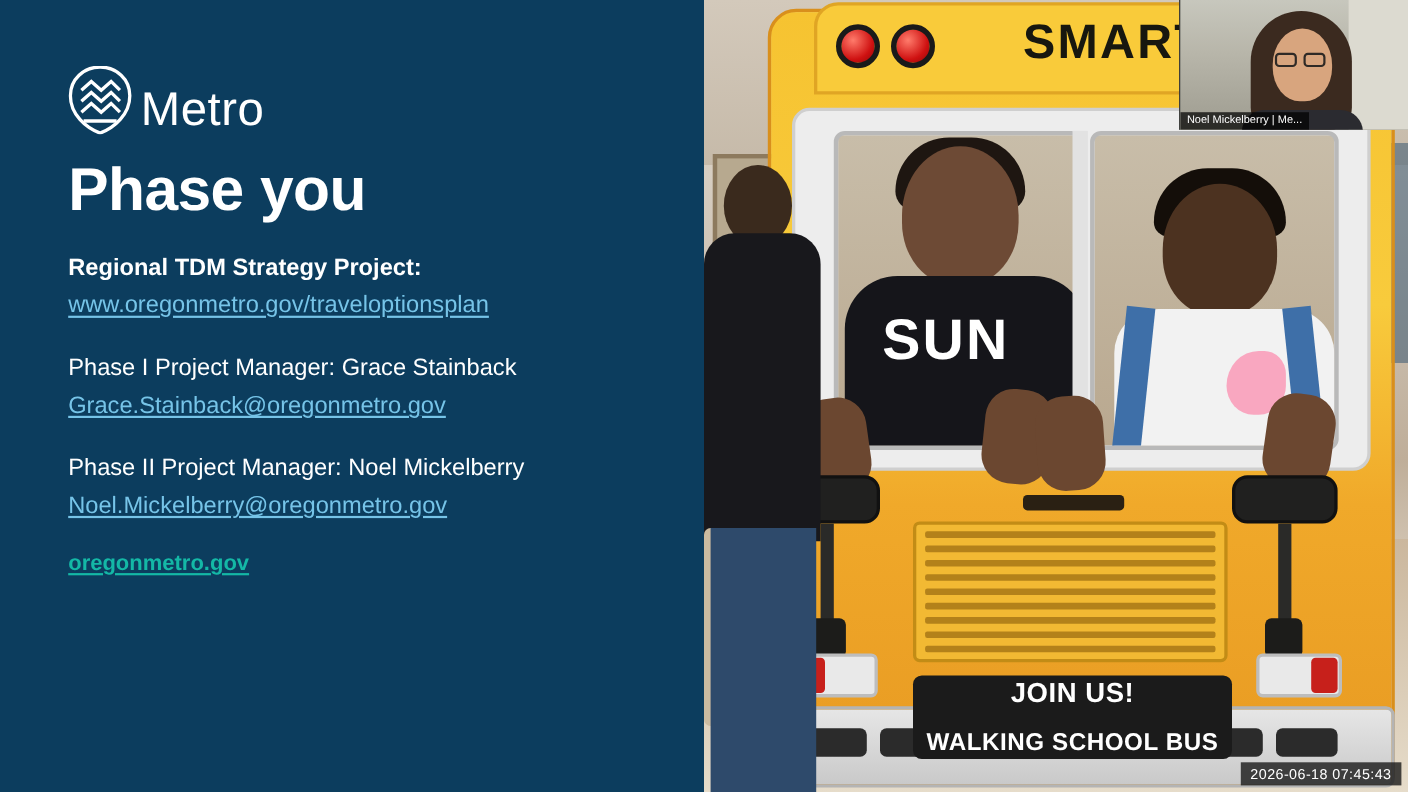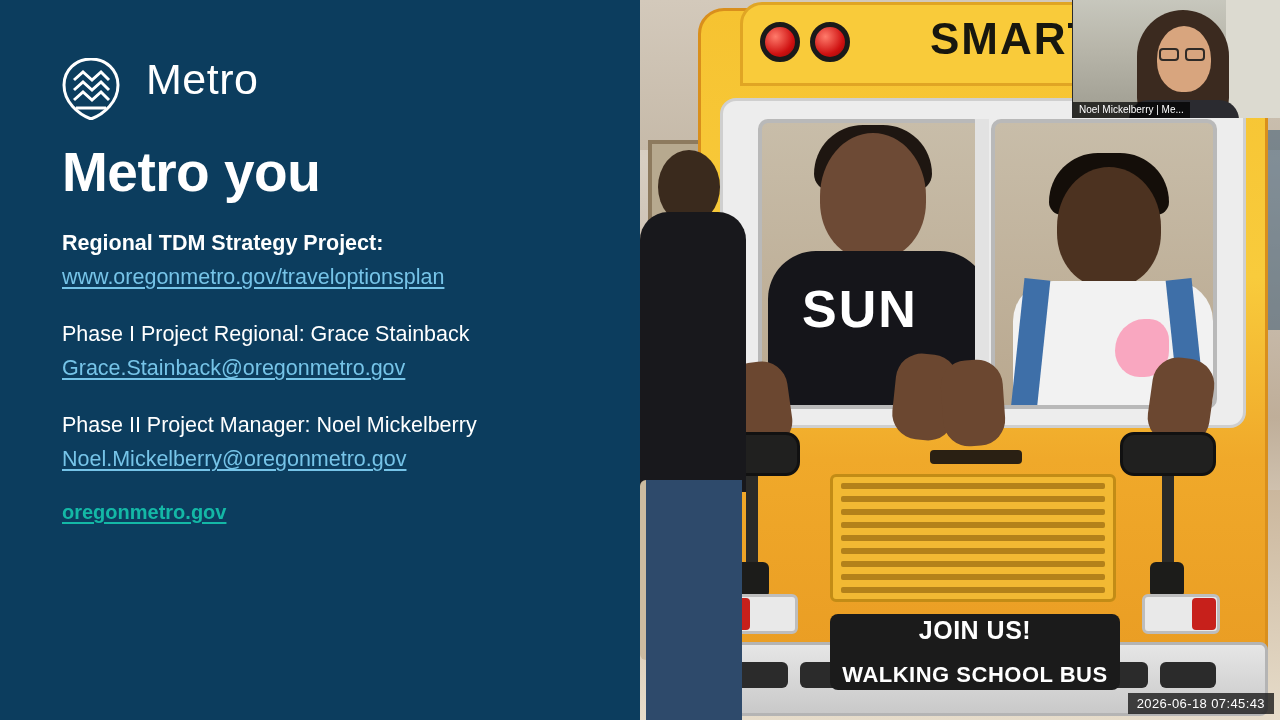--- a/index.html
+++ b/index.html
@@ -22,22 +22,22 @@
     background: #0b3c5d;
     background: #0c3d5e;
   }
   #slide-content {
     position: absolute;
     left: 62px; top: 58px;
     width: 540px;
   }
   
   #logo-row {
-    display: flex; align-items: flex-start;
-    gap: 26px;
+    display: flex; align-items: flex-end;
+    gap: 8px;
     height: 64px;
     margin-bottom: 22px;
   }
   #metro-mark { width: 58px; height: 62px; display: block; }
   #metro-word {
     color: #ffffff;
     font-size: 43px;
     font-weight: 400;
     letter-spacing: 0.5px;
     line-height: 1;
@@ -280,29 +280,29 @@
         <svg id="metro-mark" viewBox="0 0 58 62">
           <path d="M29 1 C44 1 56 12 56 27 C56 44 42 56 29 61 C16 56 2 44 2 27 C2 12 14 1 29 1 Z" fill="none" stroke="#ffffff" stroke-width="3"></path>
           <path d="M12 22 L21 14 L30 22 L39 14 L47 22" fill="none" stroke="#ffffff" stroke-width="3"></path>
           <path d="M12 32 L21 24 L30 32 L39 24 L47 32" fill="none" stroke="#ffffff" stroke-width="3"></path>
           <path d="M12 42 L21 34 L30 42 L39 34 L47 42" fill="none" stroke="#ffffff" stroke-width="3"></path>
           <path d="M14 50 L44 50" fill="none" stroke="#ffffff" stroke-width="3"></path>
         </svg>
         <div id="metro-word">Metro</div>
       </div>
 
-      <div id="thankyou">Metro you</div>
+      <div id="thankyou">Phase you</div>
 
       <div class="body-line bold">Regional TDM Strategy Project:</div>
       <div class="gap-sm"></div>
       <a class="link" href="#">www.oregonmetro.gov/traveloptionsplan</a>
 
       <div class="gap"></div>
 
-      <div class="body-line">Phase I Project Regional: Grace Stainback</div>
+      <div class="body-line">Phase I Project Manager: Grace Stainback</div>
       <div class="gap-sm"></div>
       <a class="link" href="#">Grace.Stainback@oregonmetro.gov</a>
 
       <div class="gap"></div>
 
       <div class="body-line">Phase II Project Manager: Noel Mickelberry</div>
       <div class="gap-sm"></div>
       <a class="link" href="#">Noel.Mickelberry@oregonmetro.gov</a>
 
       <div class="gap"></div>

